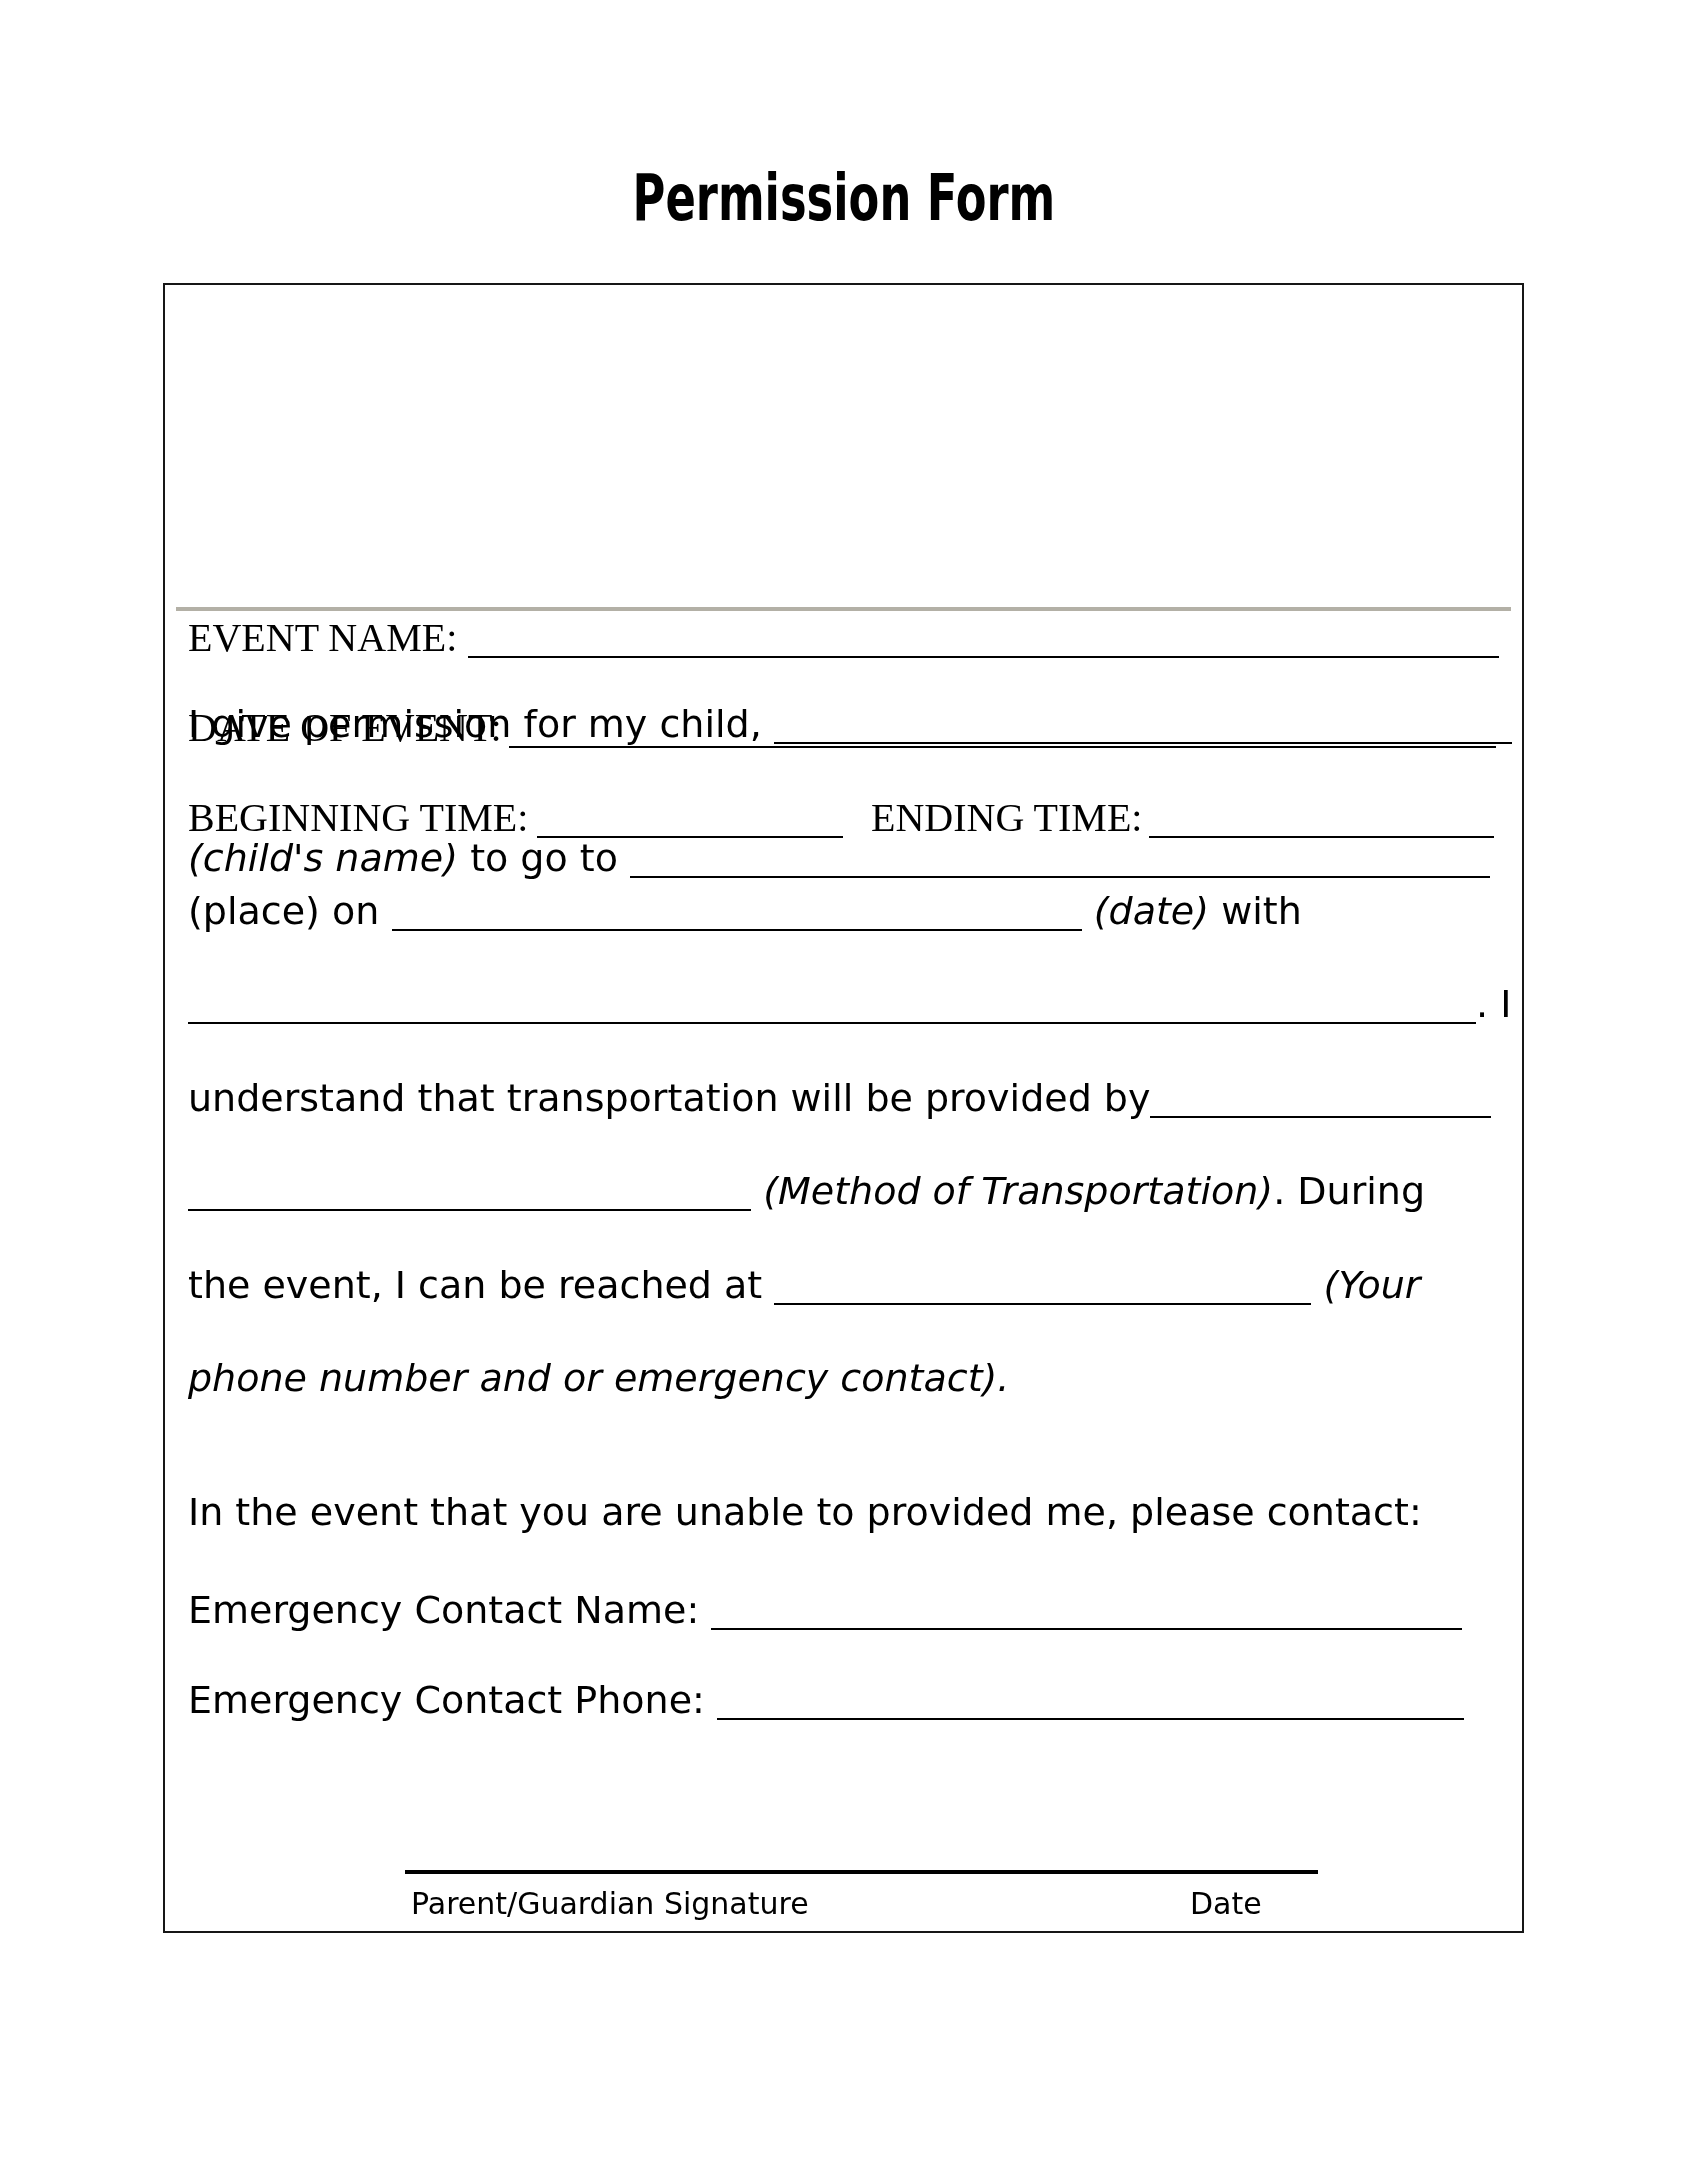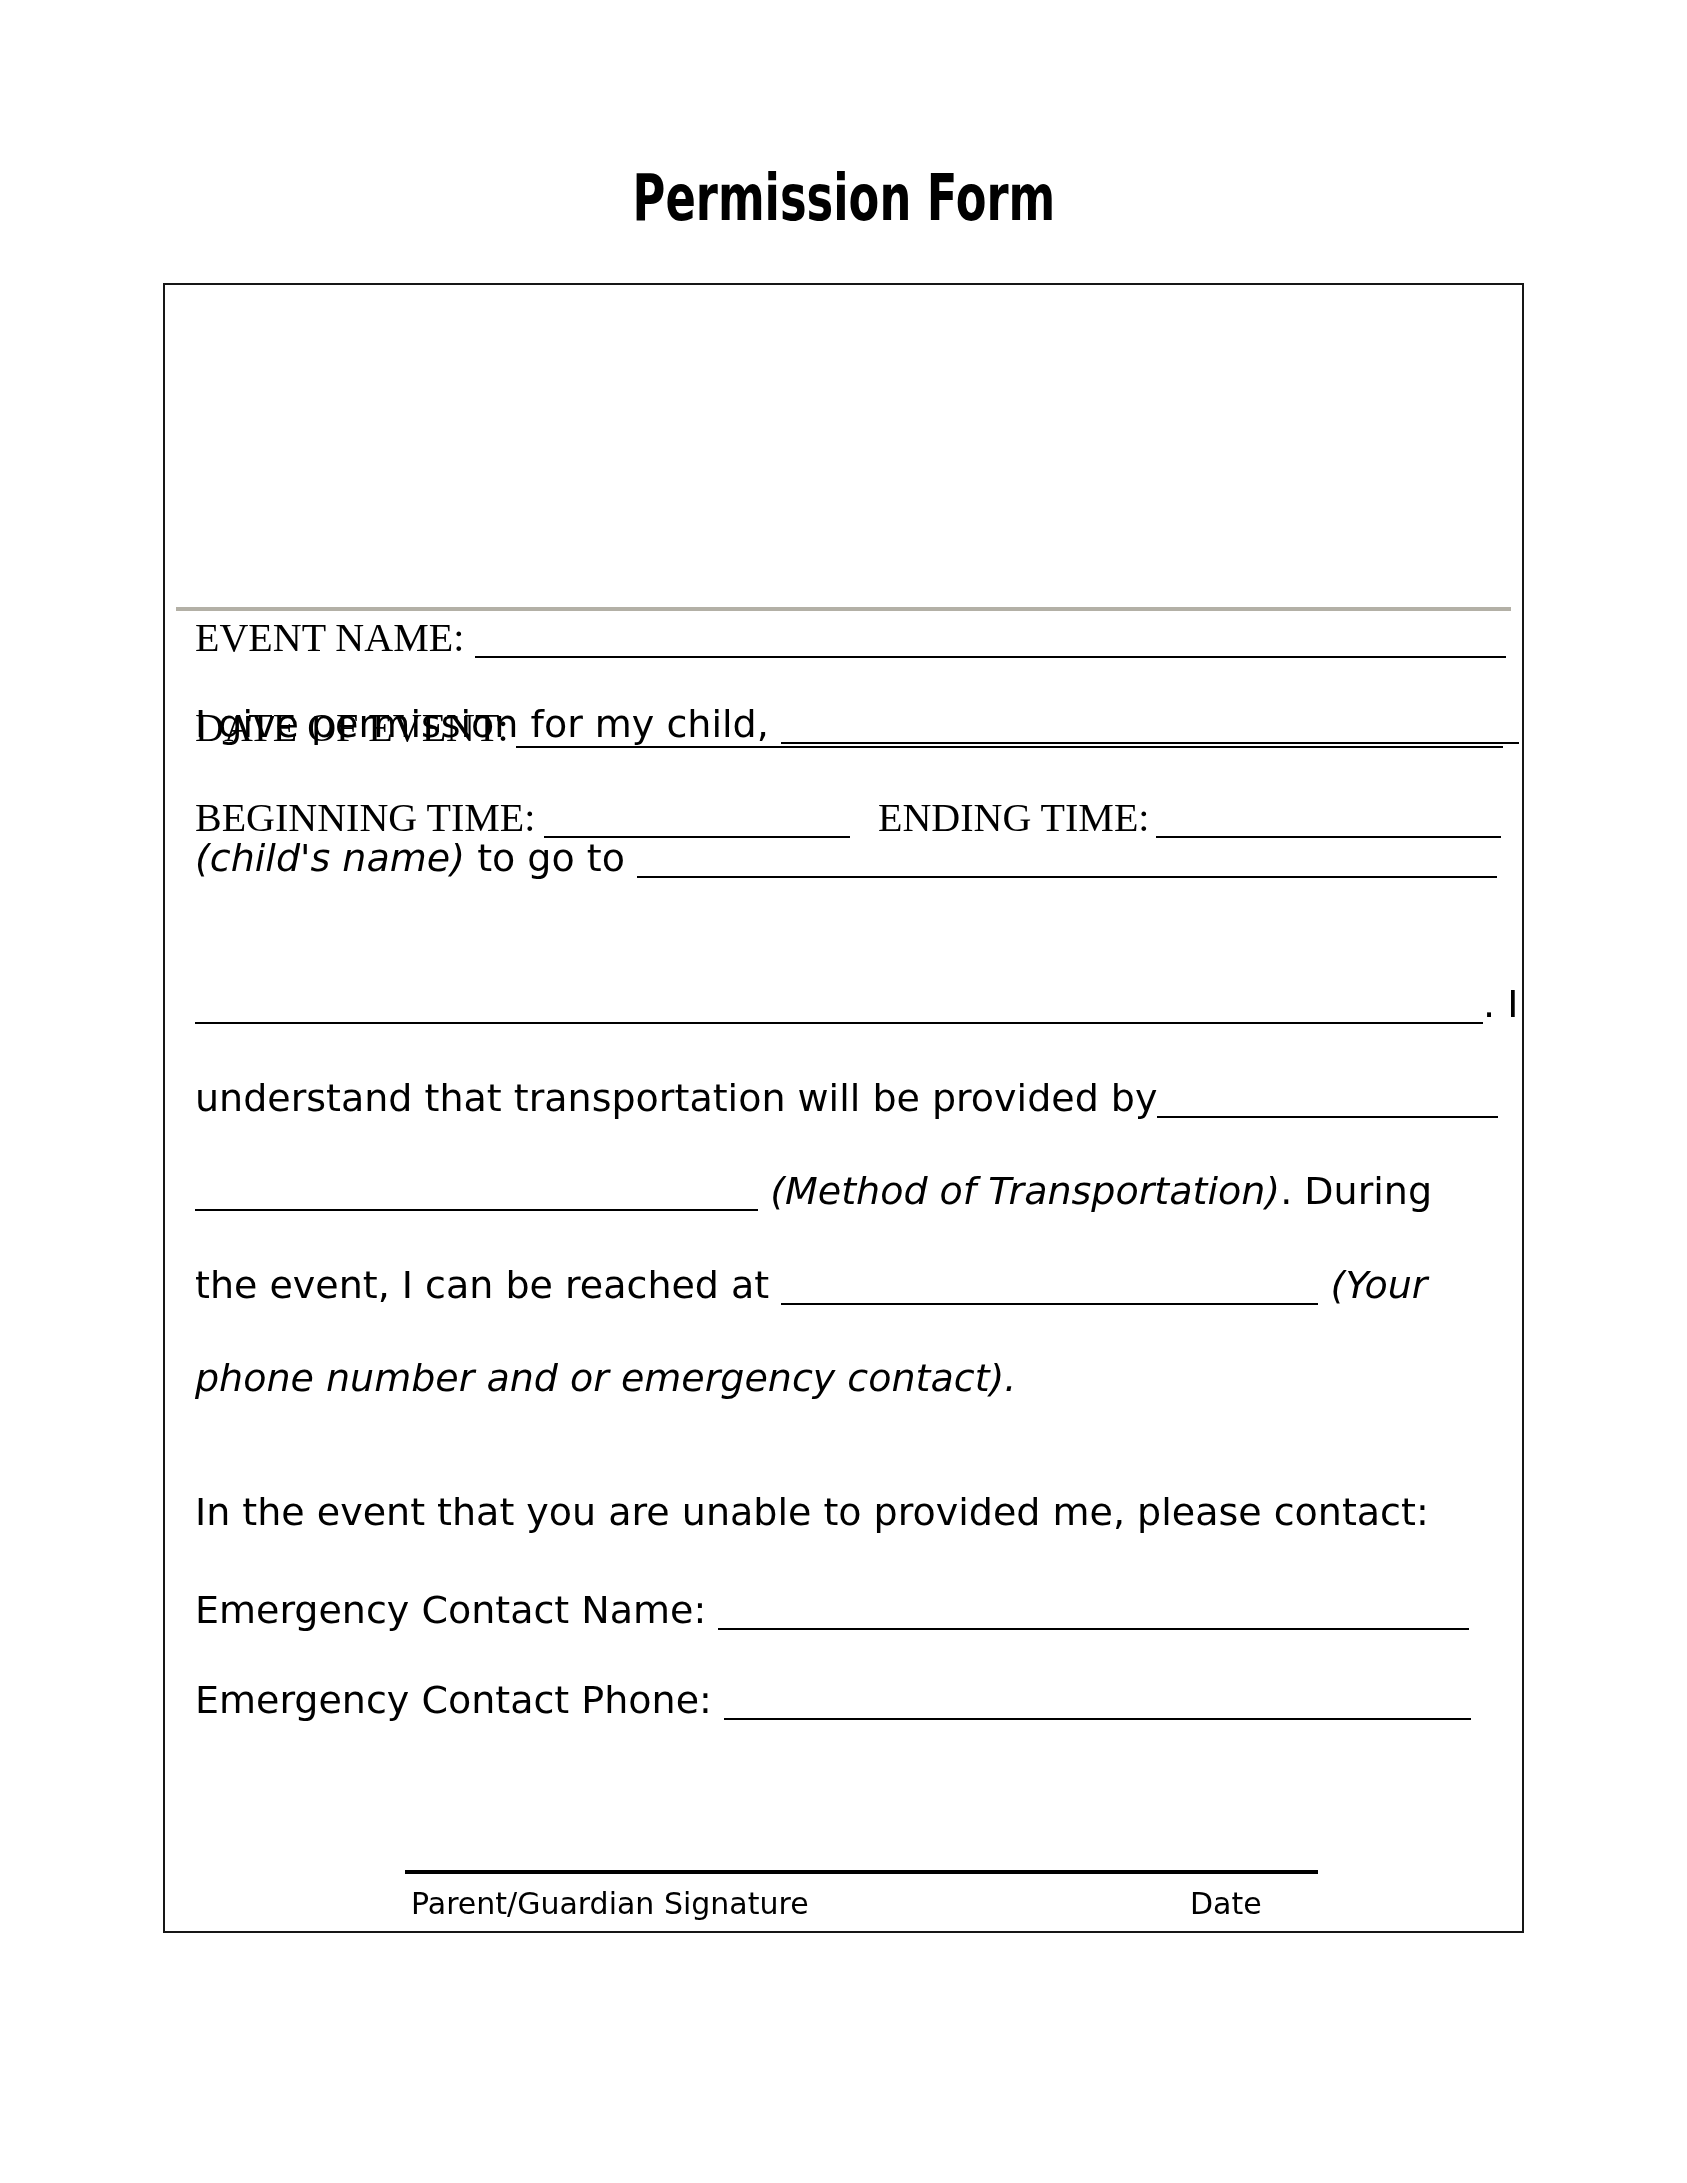--- a/index.html
+++ b/index.html
@@ -30,21 +30,21 @@
     left:163px; top:283px;
     width:1361px; height:1650px;
     border:2.6px solid #161616;
     box-sizing:border-box;
     background:#ffffff;
     overflow:hidden;
   }
   
   .row {
     position:absolute;
-    left:30px;
+    left:23px;
     white-space:nowrap;
     font-size:40px;
     line-height:40px;
     font-family:"Liberation Serif", serif;
   }
   .row.sans {
     font-family:"DejaVu Sans", sans-serif;
     font-size:38px;
     line-height:39px;
   }
@@ -103,20 +103,23 @@
     <div class="divider"></div>
 
     <div class="row sans" style="top:420px;">
       <span>I give permission for my child,</span><span class="blank" style="width:738px;margin-left:12.2px;"></span>
     </div>
 
     <div class="row sans" style="top:514px;margin-top:40px;">
       <span class="it">(child's name)</span><span style="margin-left:12.2px;">to go to</span><span class="blank" style="width:860px;margin-left:12.2px;"></span>
     </div>
 
+    <div class="row sans" style="top:607px;">
+      <span>(place) on</span><span class="blank" style="width:690px;margin-left:12.2px;"></span><span class="it" style="margin-left:12.2px;">(date)</span><span style="margin-left:12.2px;">with</span>
+    </div>
 
     <div class="row sans" style="top:700px;">
       <span class="blank" style="width:1288px;"></span><span>. I</span>
     </div>
 
     <div class="row sans" style="top:794px;">
       <span>understand that transportation will be provided by</span><span class="blank" style="width:341px;"></span>
     </div>
 
     <div class="row sans" style="top:887px;">

